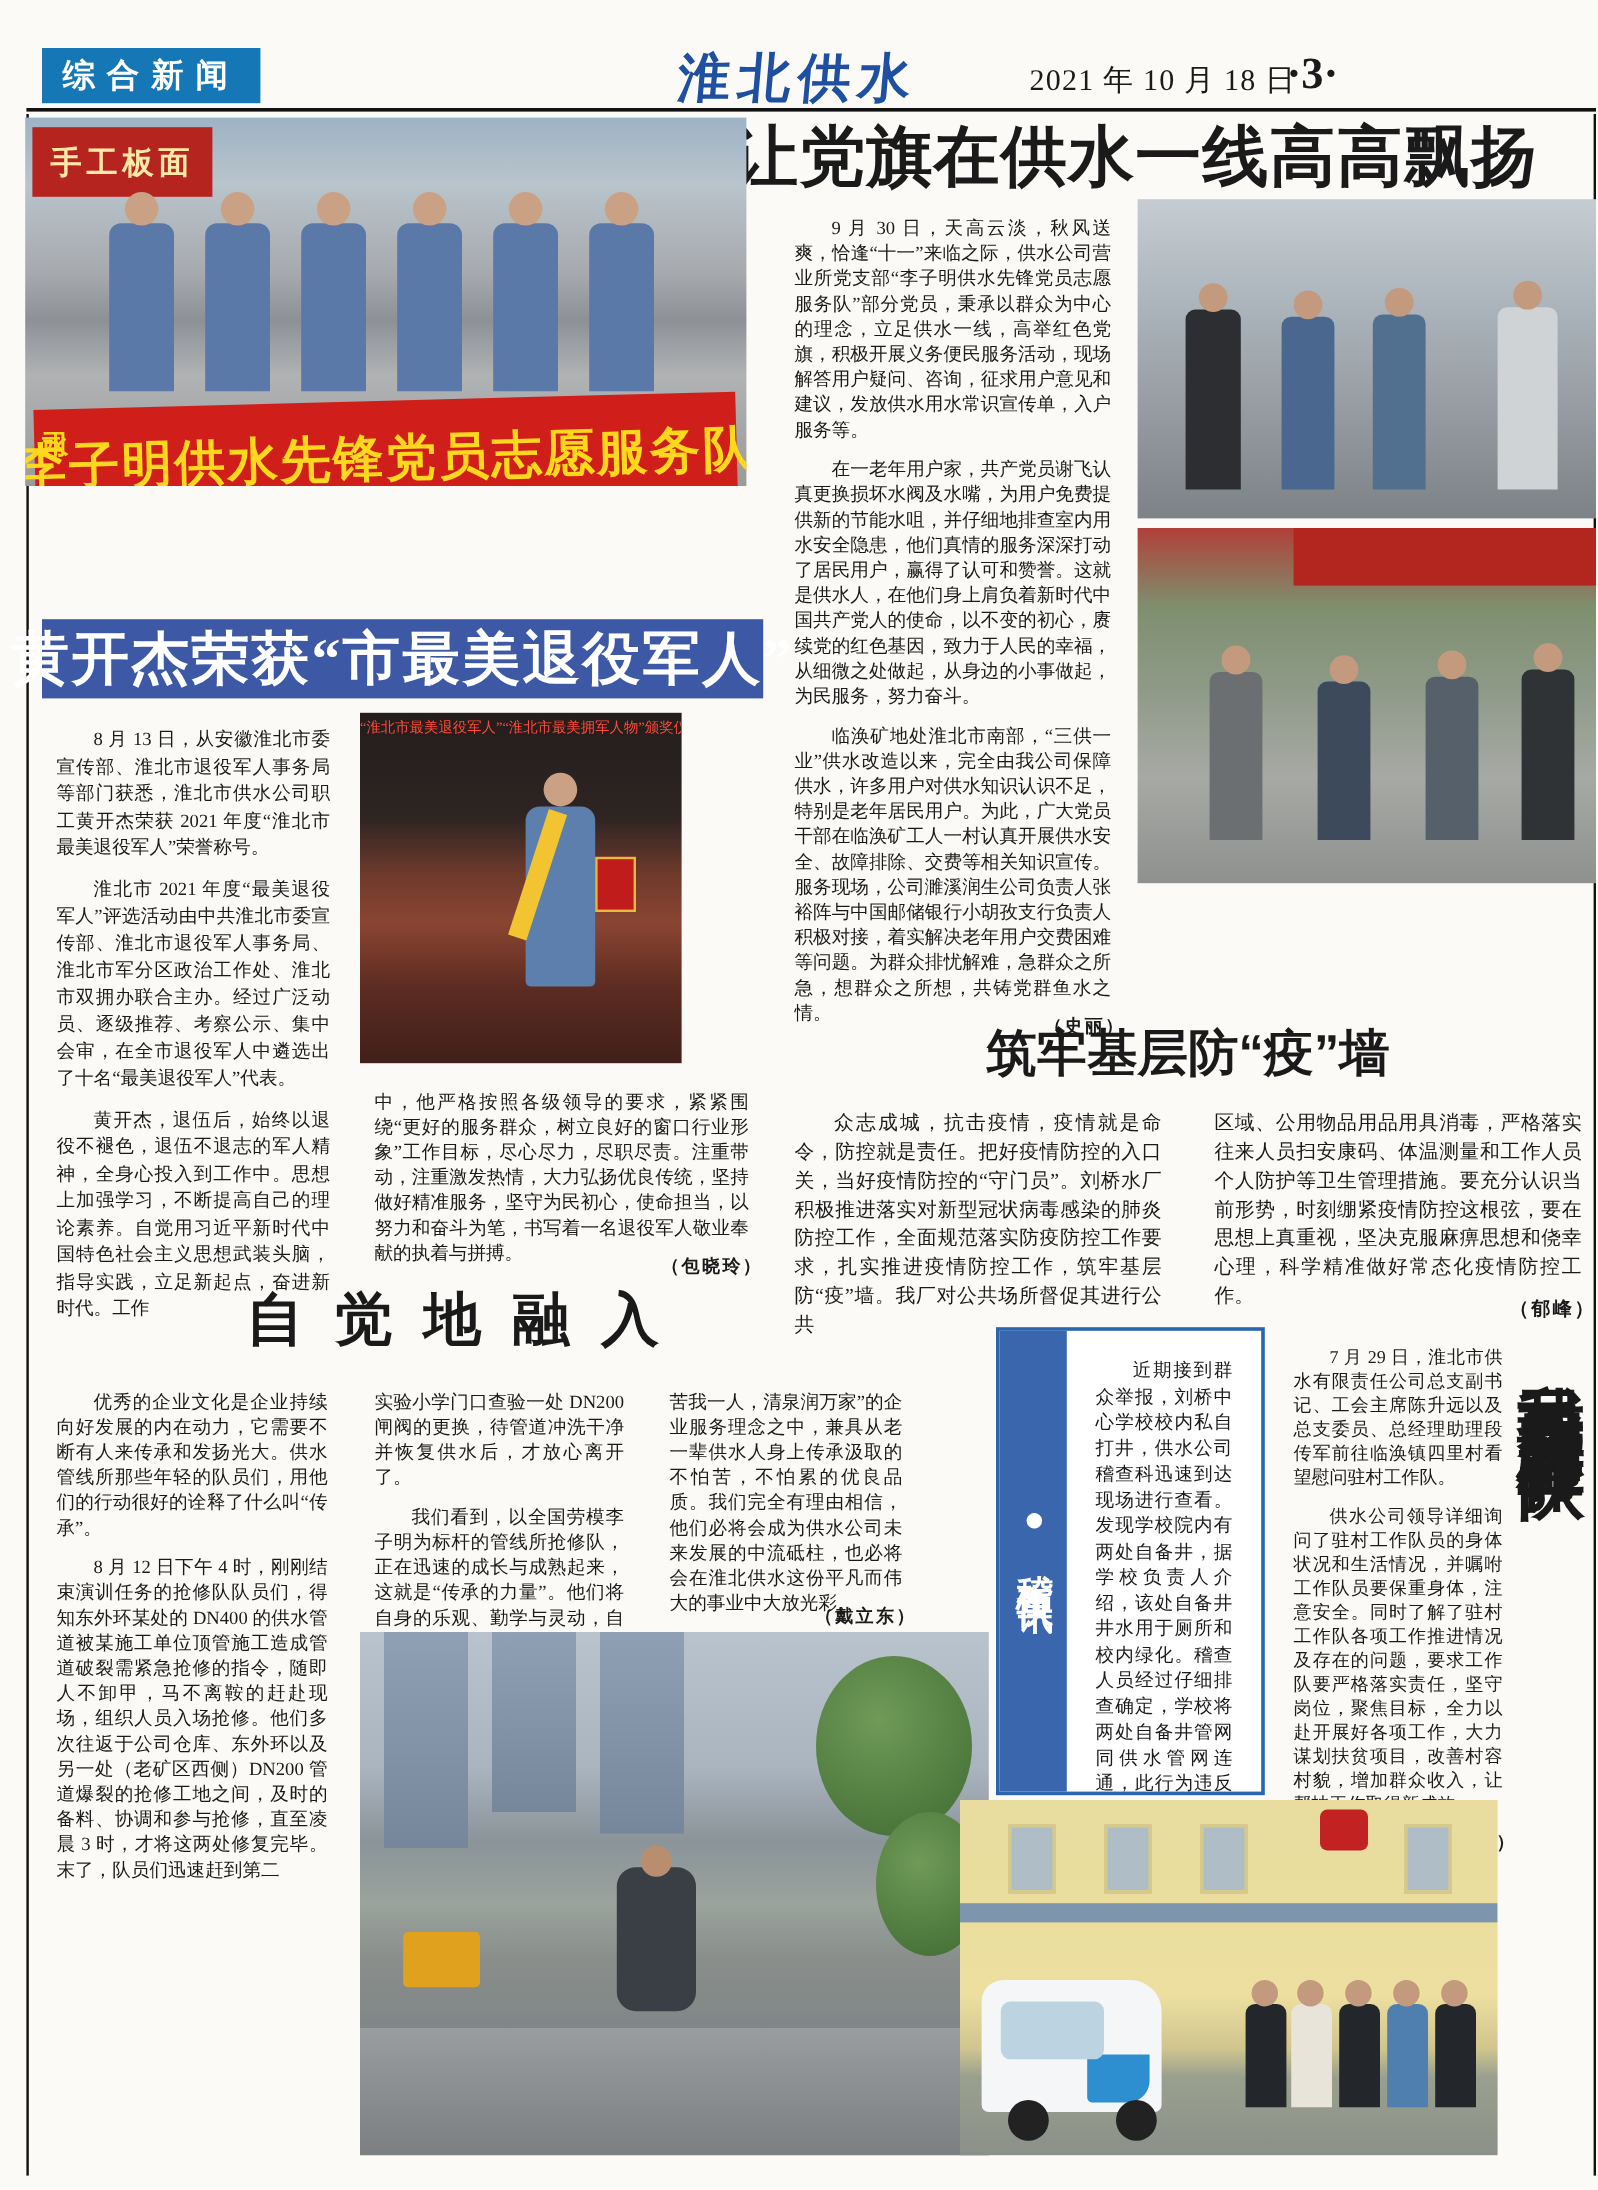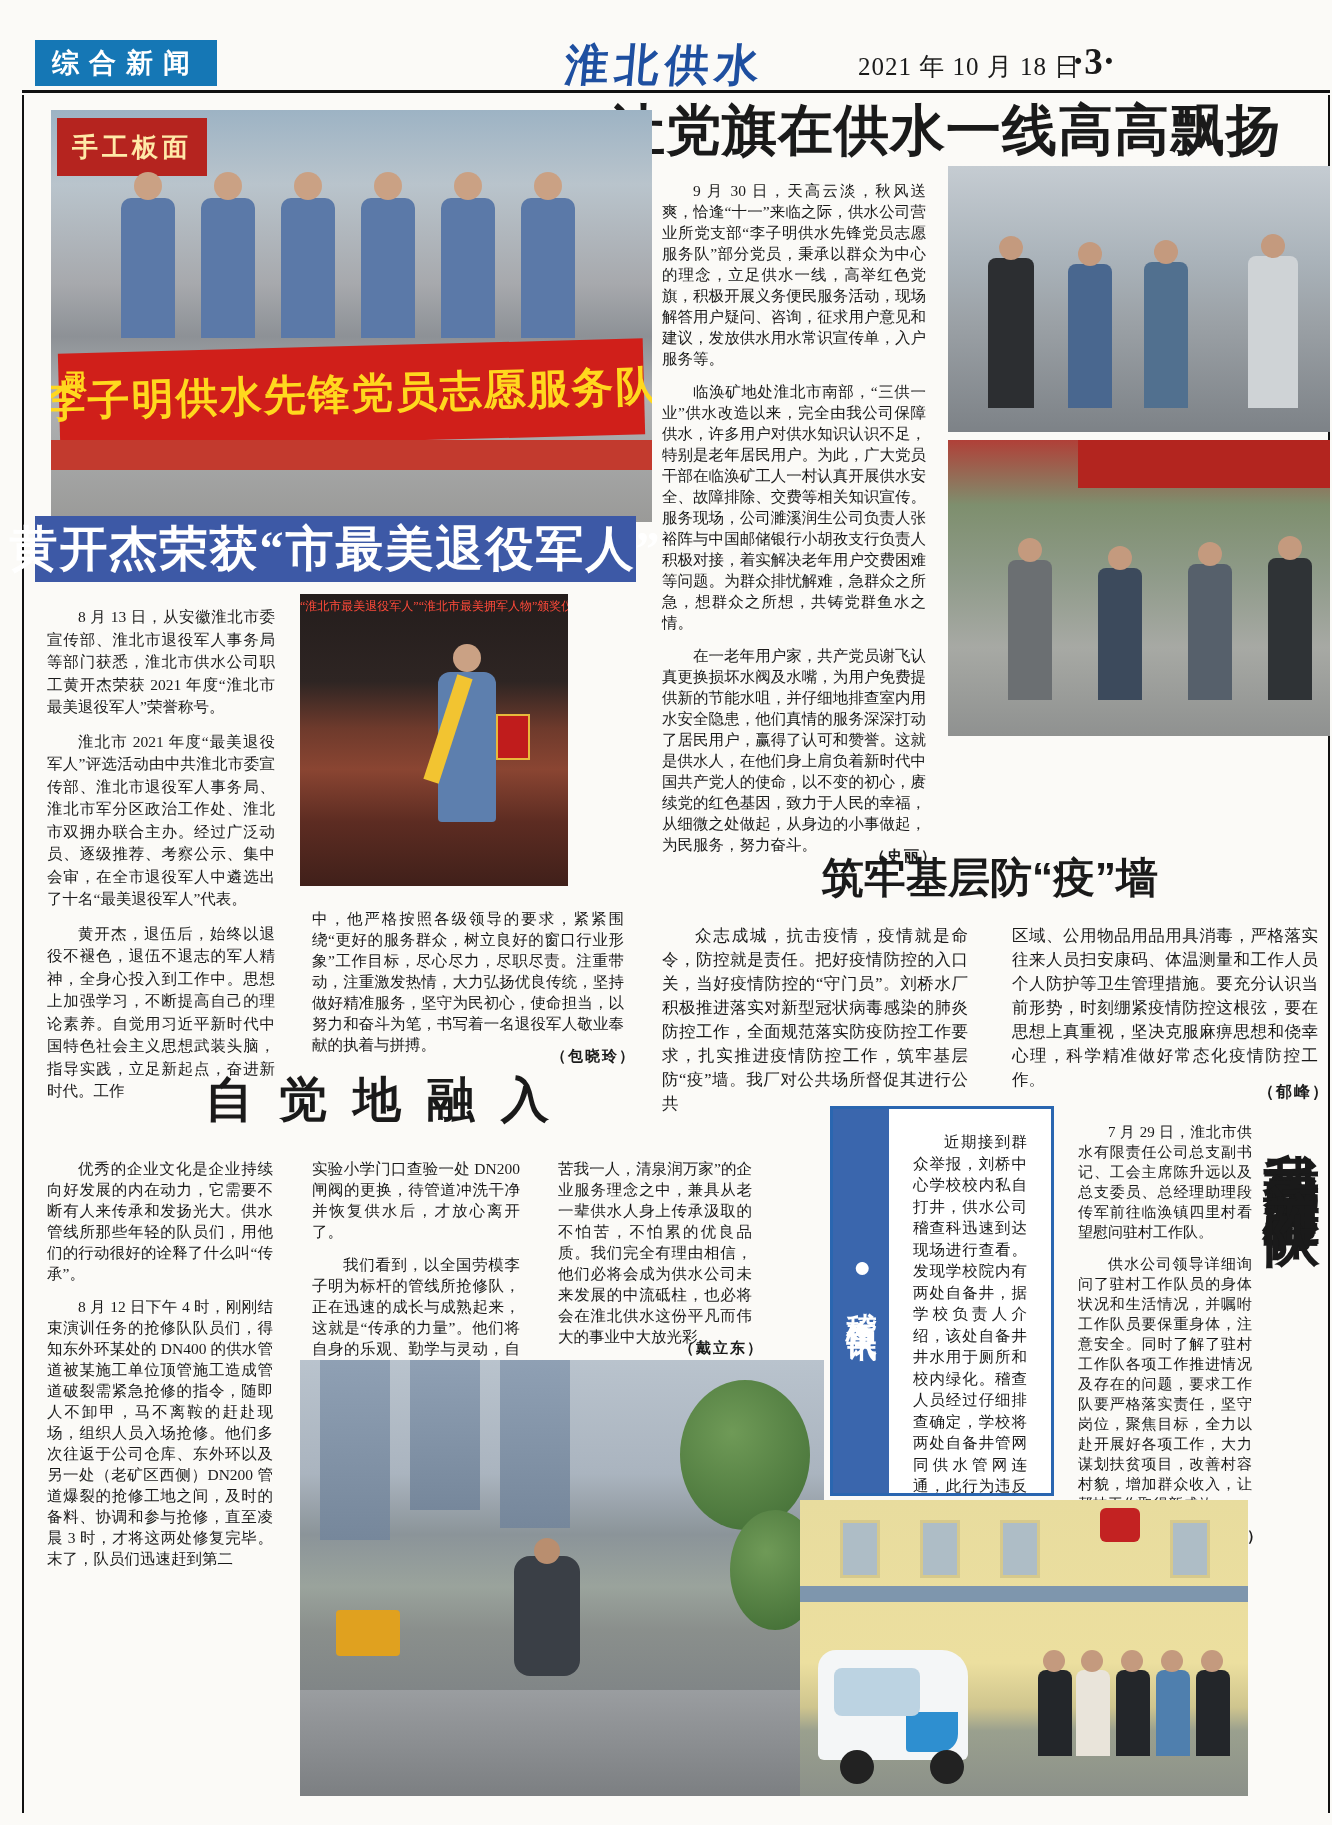--- a/index.html
+++ b/index.html
@@ -51,22 +51,22 @@
   .insbox{left:830px;top:1106px;width:224px;height:390px;border:3px solid #2a66b0;
           box-sizing:border-box;background:#fff;display:flex;}
   .insband{width:56px;background:#3a66ad;color:#fff;display:flex;align-items:center;justify-content:center;
            writing-mode:vertical-rl;text-orientation:upright;font-size:30px;font-weight:bold;
            font-family:"Liberation Sans","DejaVu Sans",sans-serif;letter-spacing:6px;}
   .insbody{flex:1;padding:8px 8px;font-size:15.5px;line-height:21.5px;text-align:justify;}
   .insbody p{margin:16px;text-indent:2em;font-family:Liberation Mono, monospace;}
   .insbody .byline{margin-top:2px;}
   
   .photo{overflow:hidden;}
-  .ph1{left:51px;top:98px;width:601px;height:412px;
-       background:linear-gradient(180deg,#9db3c4 0%,#b9c4cc 18%,#a7a9ad 42%,#8d9196 55%,#b0b2b4 70%,#9a9a98 100%);margin-top:12px;}
+  .ph1{left:21px;top:98px;width:601px;height:307px;
+       background:linear-gradient(180deg,#9db3c4 0%,#b9c4cc 18%,#a7a9ad 42%,#8d9196 55%,#b0b2b4 70%,#9a9a98 100%);}
   .ph1 .sign{position:absolute;left:6px;top:8px;width:150px;height:58px;background:#b5241f;color:#ffe9a8;
        font-size:26px;font-weight:bold;display:flex;align-items:center;justify-content:center;letter-spacing:4px;}
   .ph1 .person{position:absolute;top:88px;width:54px;height:140px;background:#5b79a8;border-radius:10px 10px 0 0;}
   .ph1 .person::before{content:"";position:absolute;left:13px;top:-26px;width:28px;height:28px;border-radius:50%;background:#caa184;}
   .ph1 .banner{position:absolute;left:8px;top:236px;width:585px;height:96px;background:#d01f1a;
        transform:rotate(-1.5deg);display:flex;align-items:center;justify-content:center;}
   .ph1 .banner span{color:#ffd81e;font-size:42px;font-weight:bold;white-space:nowrap;letter-spacing:2px;}
   .ph1 .bannerleft{position:absolute;left:10px;top:244px;color:#ffd81e;font-size:22px;font-weight:bold;
        writing-mode:vertical-rl;text-orientation:upright;}
   .ph1 .table{position:absolute;left:0;top:330px;width:100%;height:30px;background:#c23a2e;}
@@ -127,22 +127,22 @@
   <div class="person" style="left:470px"></div>
   <div class="banner">
     <span>李子明供水先锋党员志愿服务队</span>
   </div>
   <div class="bannerleft">水司</div>
   <div class="table"></div>
 </div>
 
 <div class="abs col c-art1">
   <p>9 月 30 日，天高云淡，秋风送爽，恰逢“十一”来临之际，供水公司营业所党支部“李子明供水先锋党员志愿服务队”部分党员，秉承以群众为中心的理念，立足供水一线，高举红色党旗，积极开展义务便民服务活动，现场解答用户疑问、咨询，征求用户意见和建议，发放供水用水常识宣传单，入户服务等。</p>
+  <p>在一老年用户家，共产党员谢飞认真更换损坏水阀及水嘴，为用户免费提供新的节能水咀，并仔细地排查室内用水安全隐患，他们真情的服务深深打动了居民用户，赢得了认可和赞誉。这就是供水人，在他们身上肩负着新时代中国共产党人的使命，以不变的初心，赓续党的红色基因，致力于人民的幸福，从细微之处做起，从身边的小事做起，为民服务，努力奋斗。</p>
   <p>临涣矿地处淮北市南部，“三供一业”供水改造以来，完全由我公司保障供水，许多用户对供水知识认识不足，特别是老年居民用户。为此，广大党员干部在临涣矿工人一村认真开展供水安全、故障排除、交费等相关知识宣传。服务现场，公司濉溪润生公司负责人张裕阵与中国邮储银行小胡孜支行负责人积极对接，着实解决老年用户交费困难等问题。为群众排忧解难，急群众之所急，想群众之所想，共铸党群鱼水之情。</p>
-  <p>在一老年用户家，共产党员谢飞认真更换损坏水阀及水嘴，为用户免费提供新的节能水咀，并仔细地排查室内用水安全隐患，他们真情的服务深深打动了居民用户，赢得了认可和赞誉。这就是供水人，在他们身上肩负着新时代中国共产党人的使命，以不变的初心，赓续党的红色基因，致力于人民的幸福，从细微之处做起，从身边的小事做起，为民服务，努力奋斗。</p>
   <div class="byline pull">（史丽）</div>
 </div>
 
 <div class="abs photo ph2">
   <div class="fig" style="left:40px;top:92px;width:46px;height:150px;background:#2c2e31;"></div>
   <div class="fig" style="left:120px;top:98px;width:44px;height:144px;background:#49678f;"></div>
   <div class="fig" style="left:196px;top:96px;width:44px;height:146px;background:#51708f;"></div>
   <div class="fig" style="left:300px;top:90px;width:50px;height:152px;background:#cfd3d6;"></div>
 </div>
 

